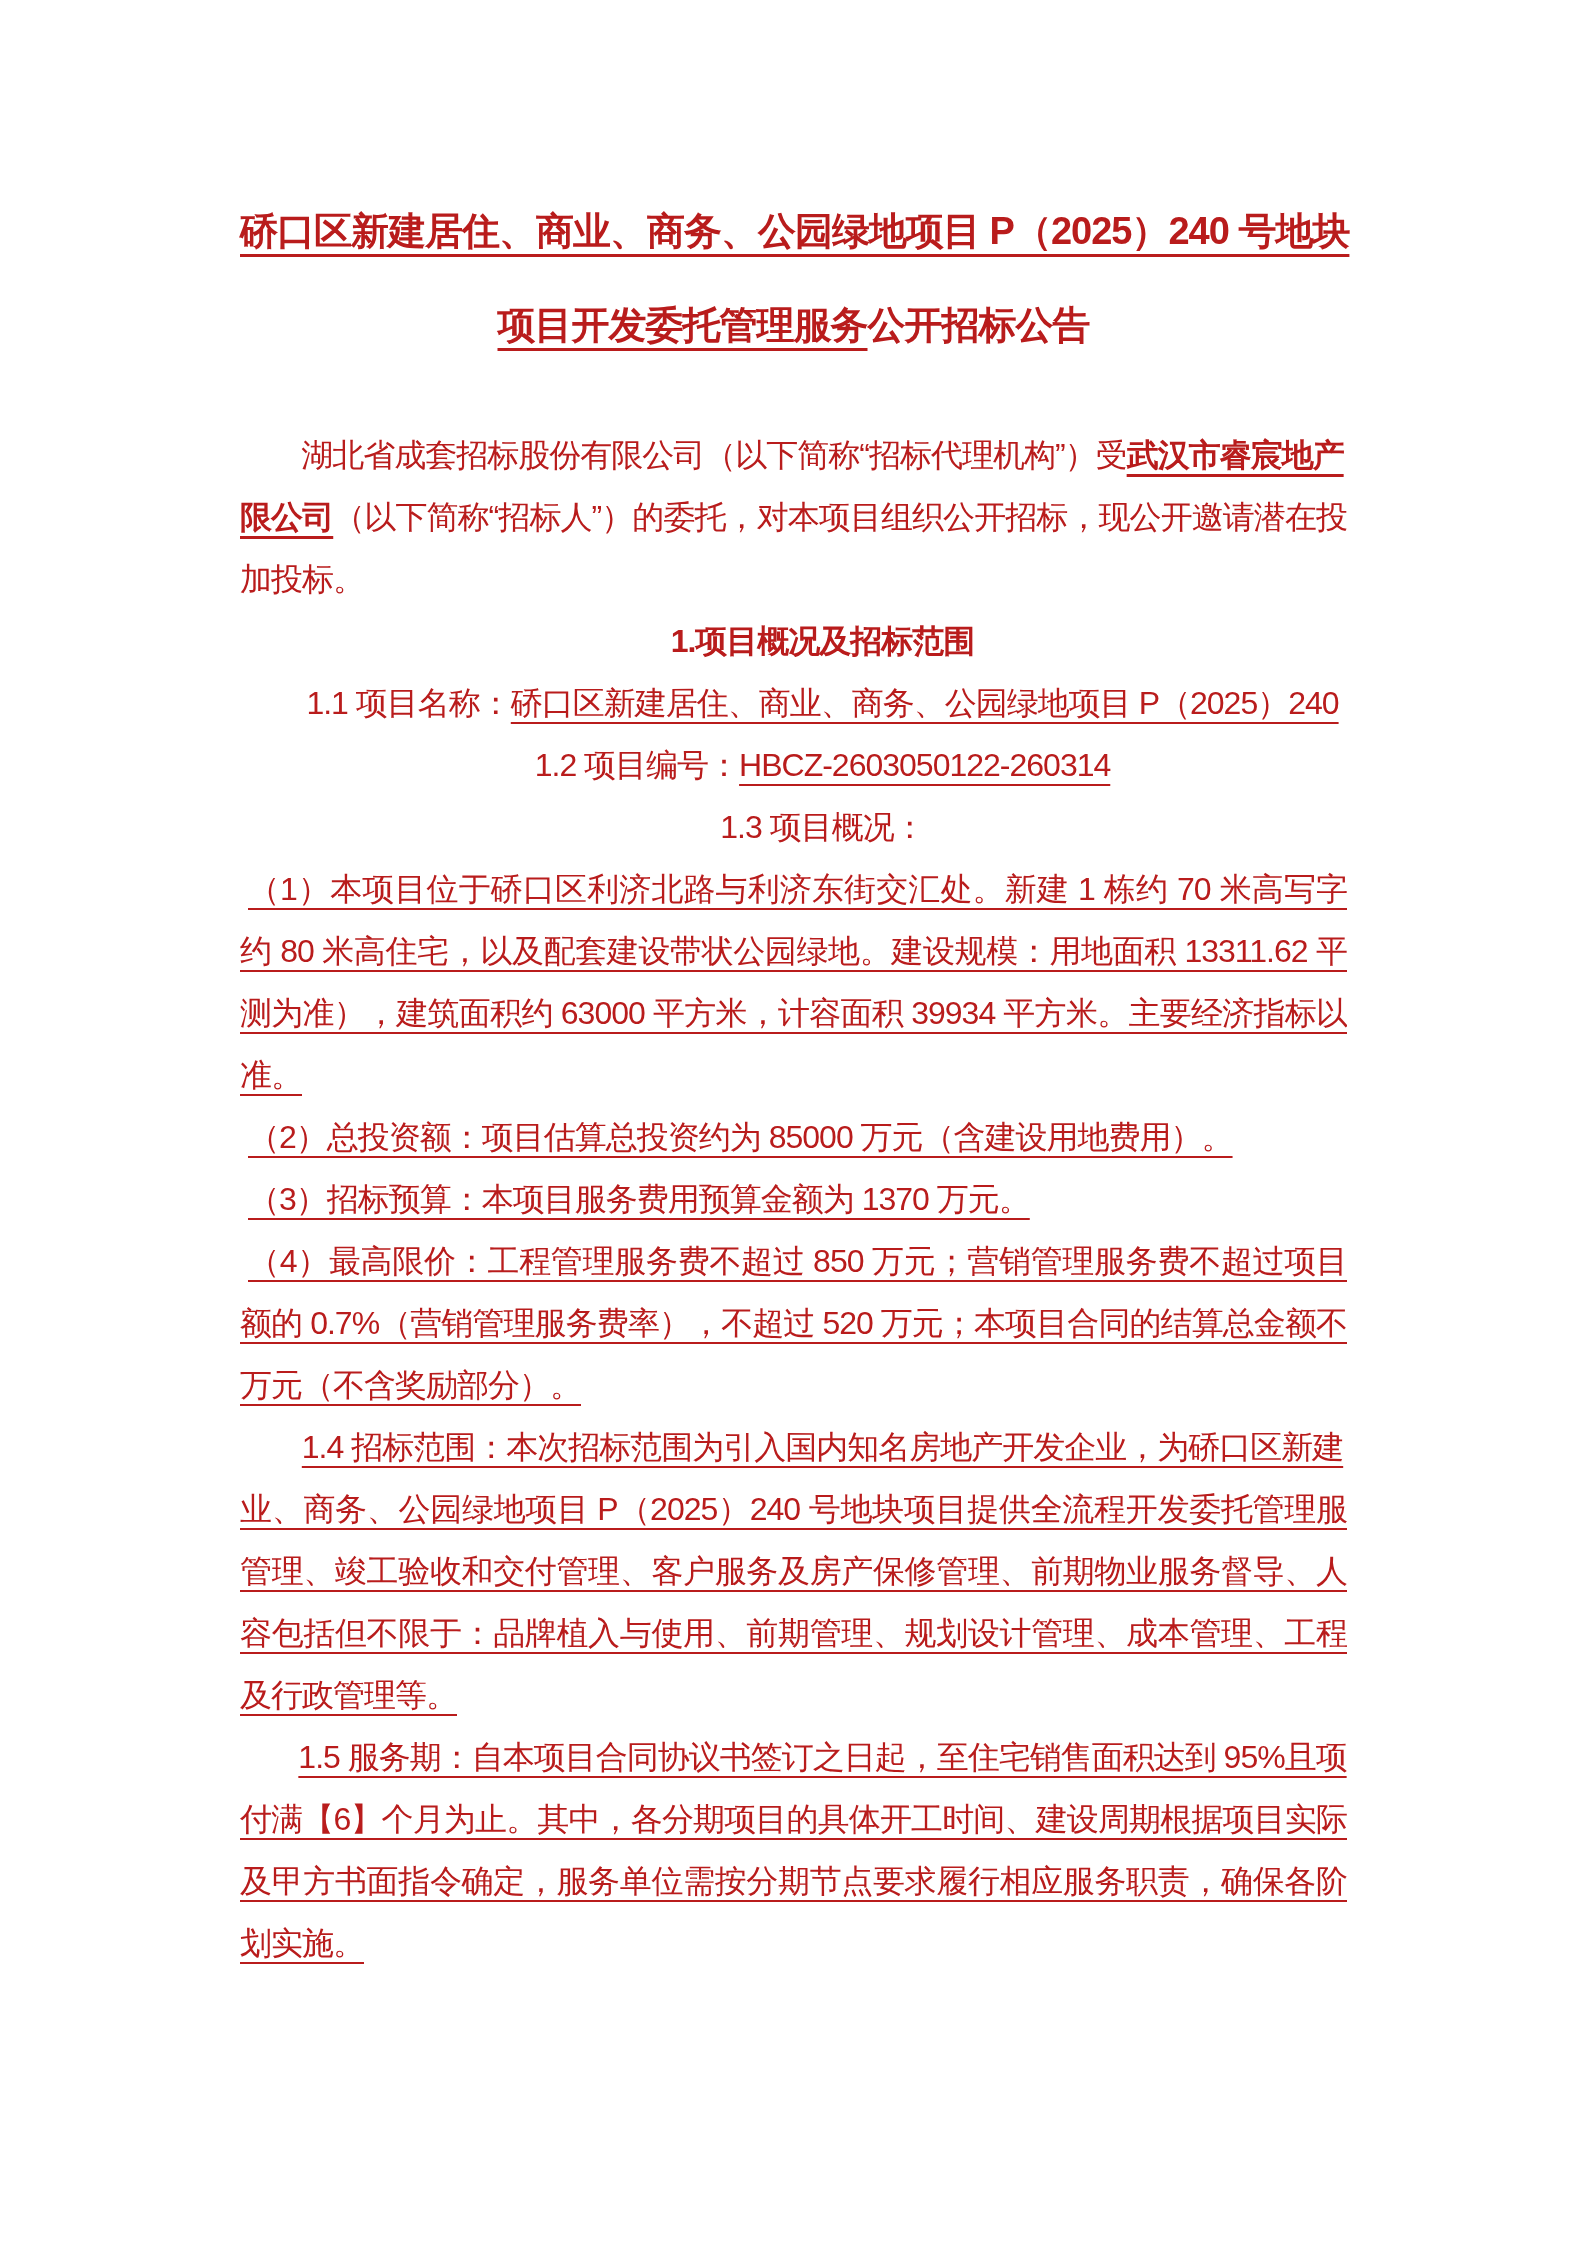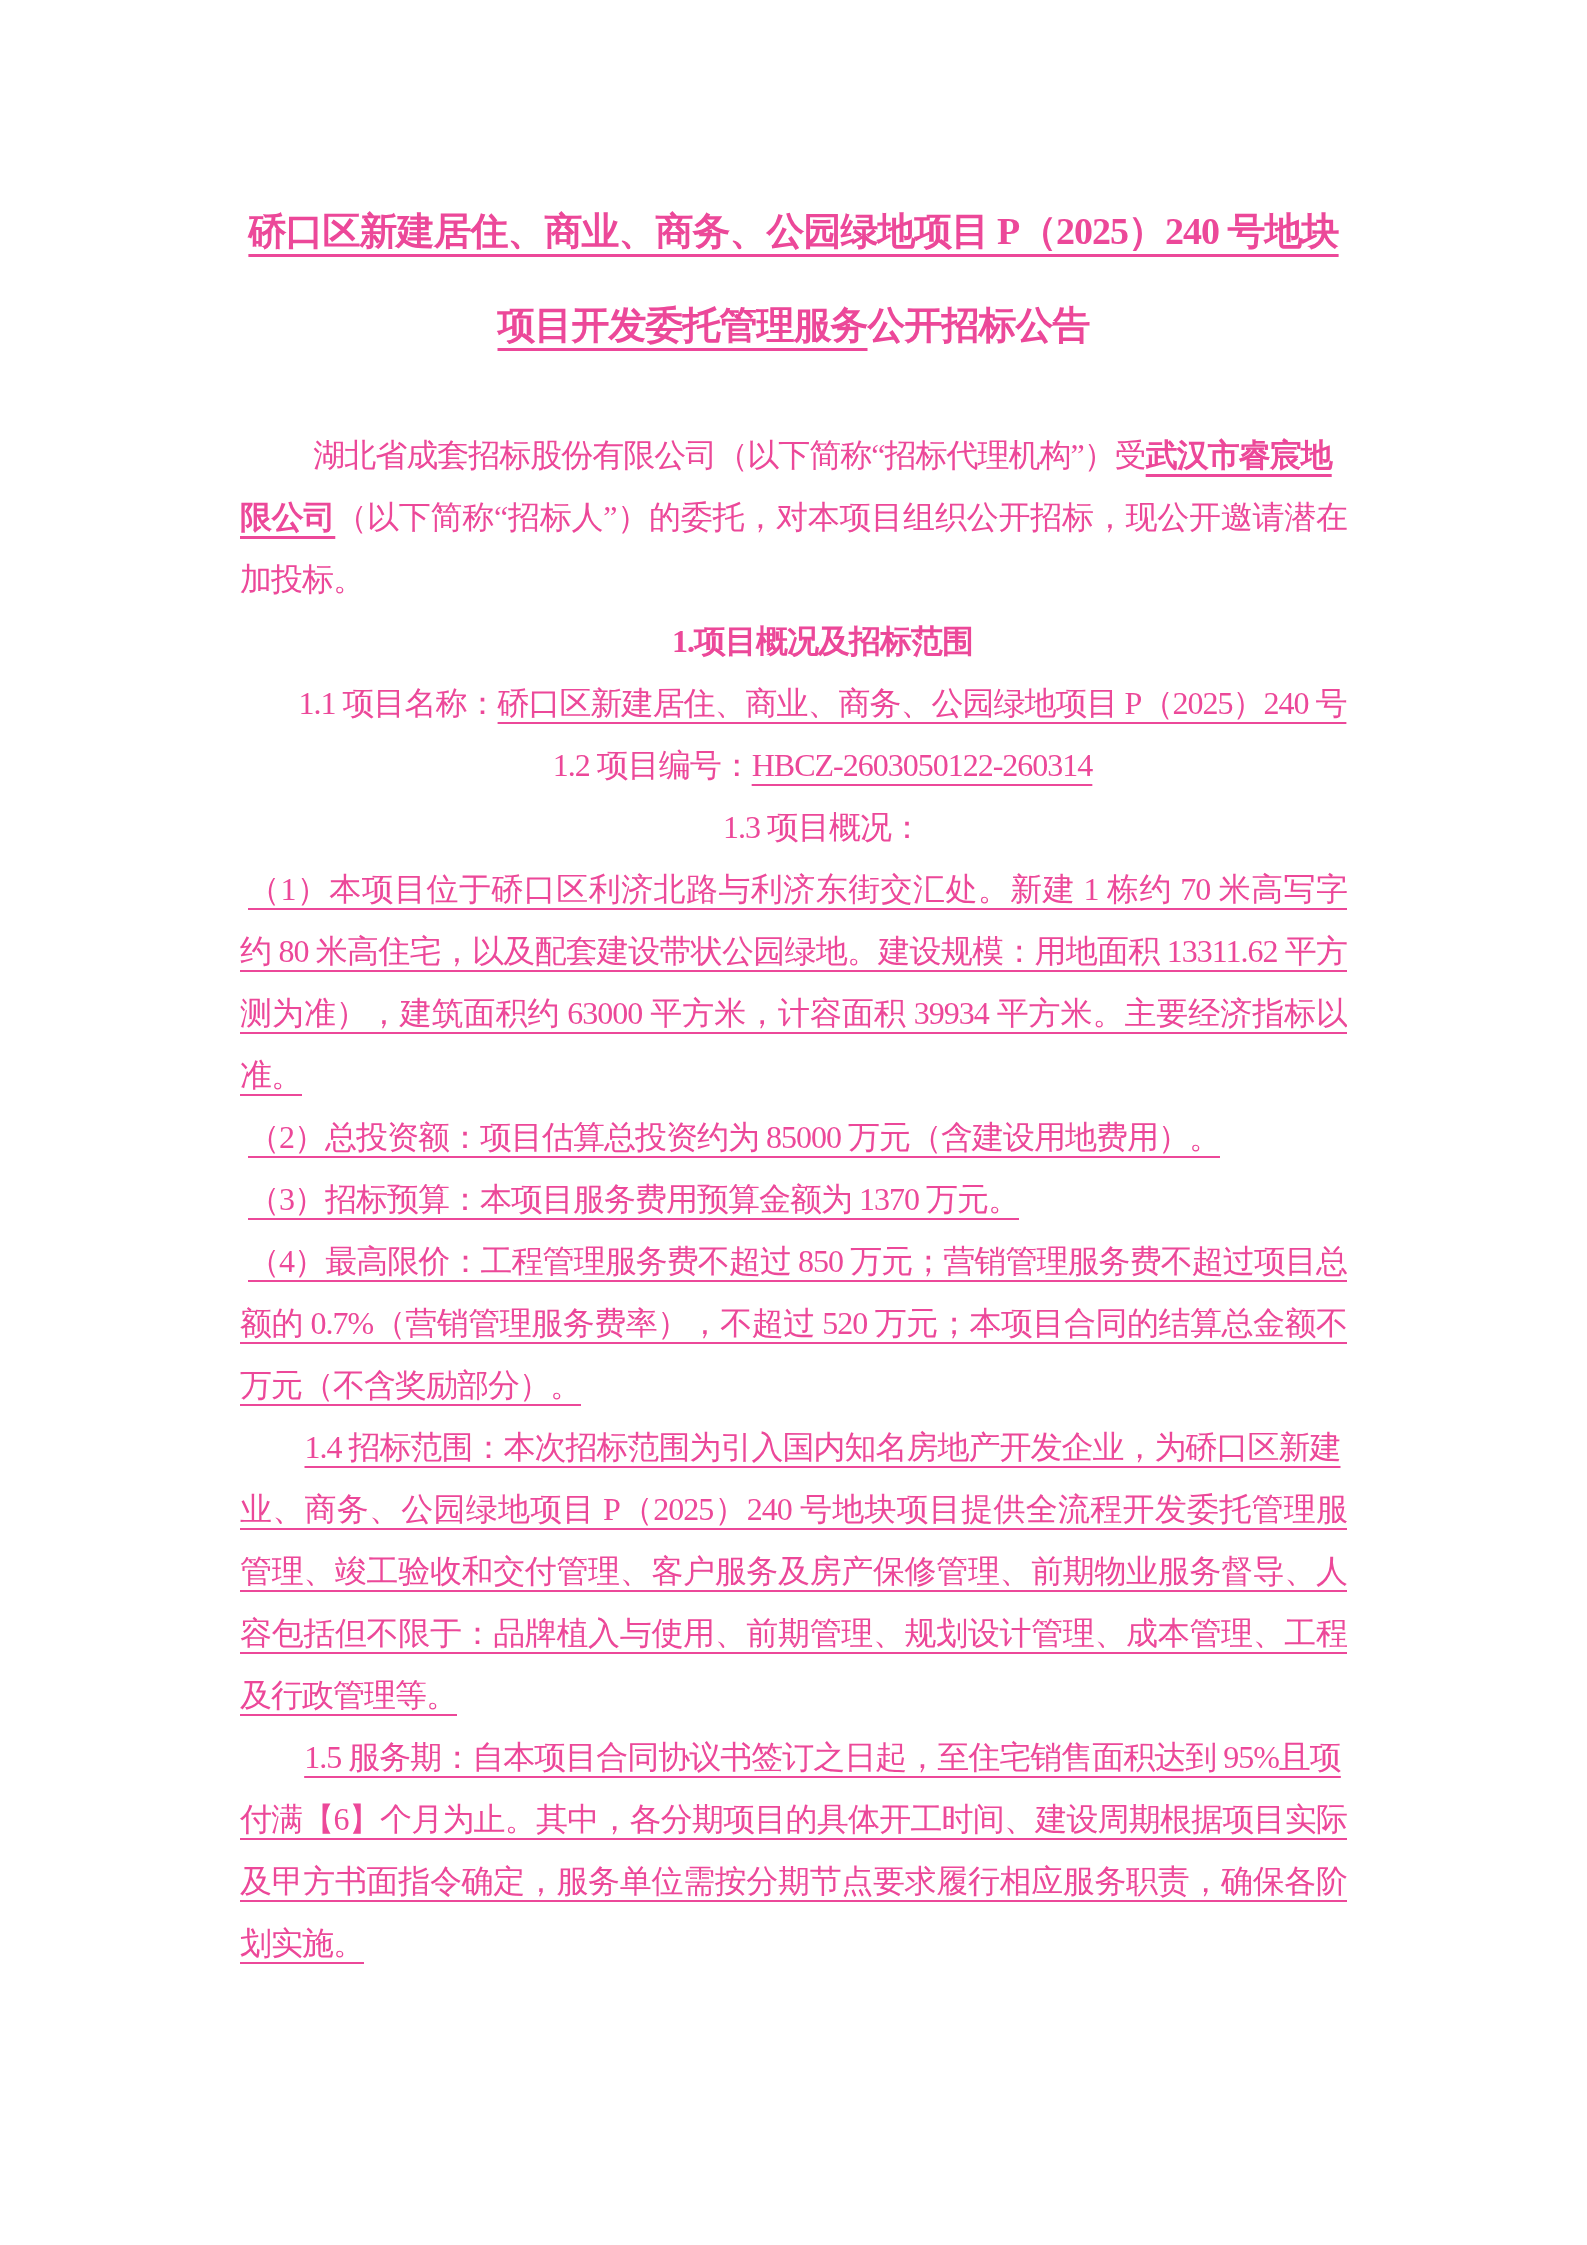--- a/index.html
+++ b/index.html
@@ -5,22 +5,22 @@
   html, body {
     margin: 0;
     padding: 0;
     background: #ffffff;
   }
   .page {
     position: relative;
     width: 1587px;
     height: 2245px;
     background: #ffffff;
-    color: #ec4899;
-    font-family: Liberation Serif, serif;
+    color: #b91c1c;
+    font-family: Liberation Sans, sans-serif;
     overflow: hidden;
   }
   .title-block {
     position: absolute;
     left: 240px;
     top: 184px;
     width: 1107px;
   }
   .title-line {
     height: 94px;

